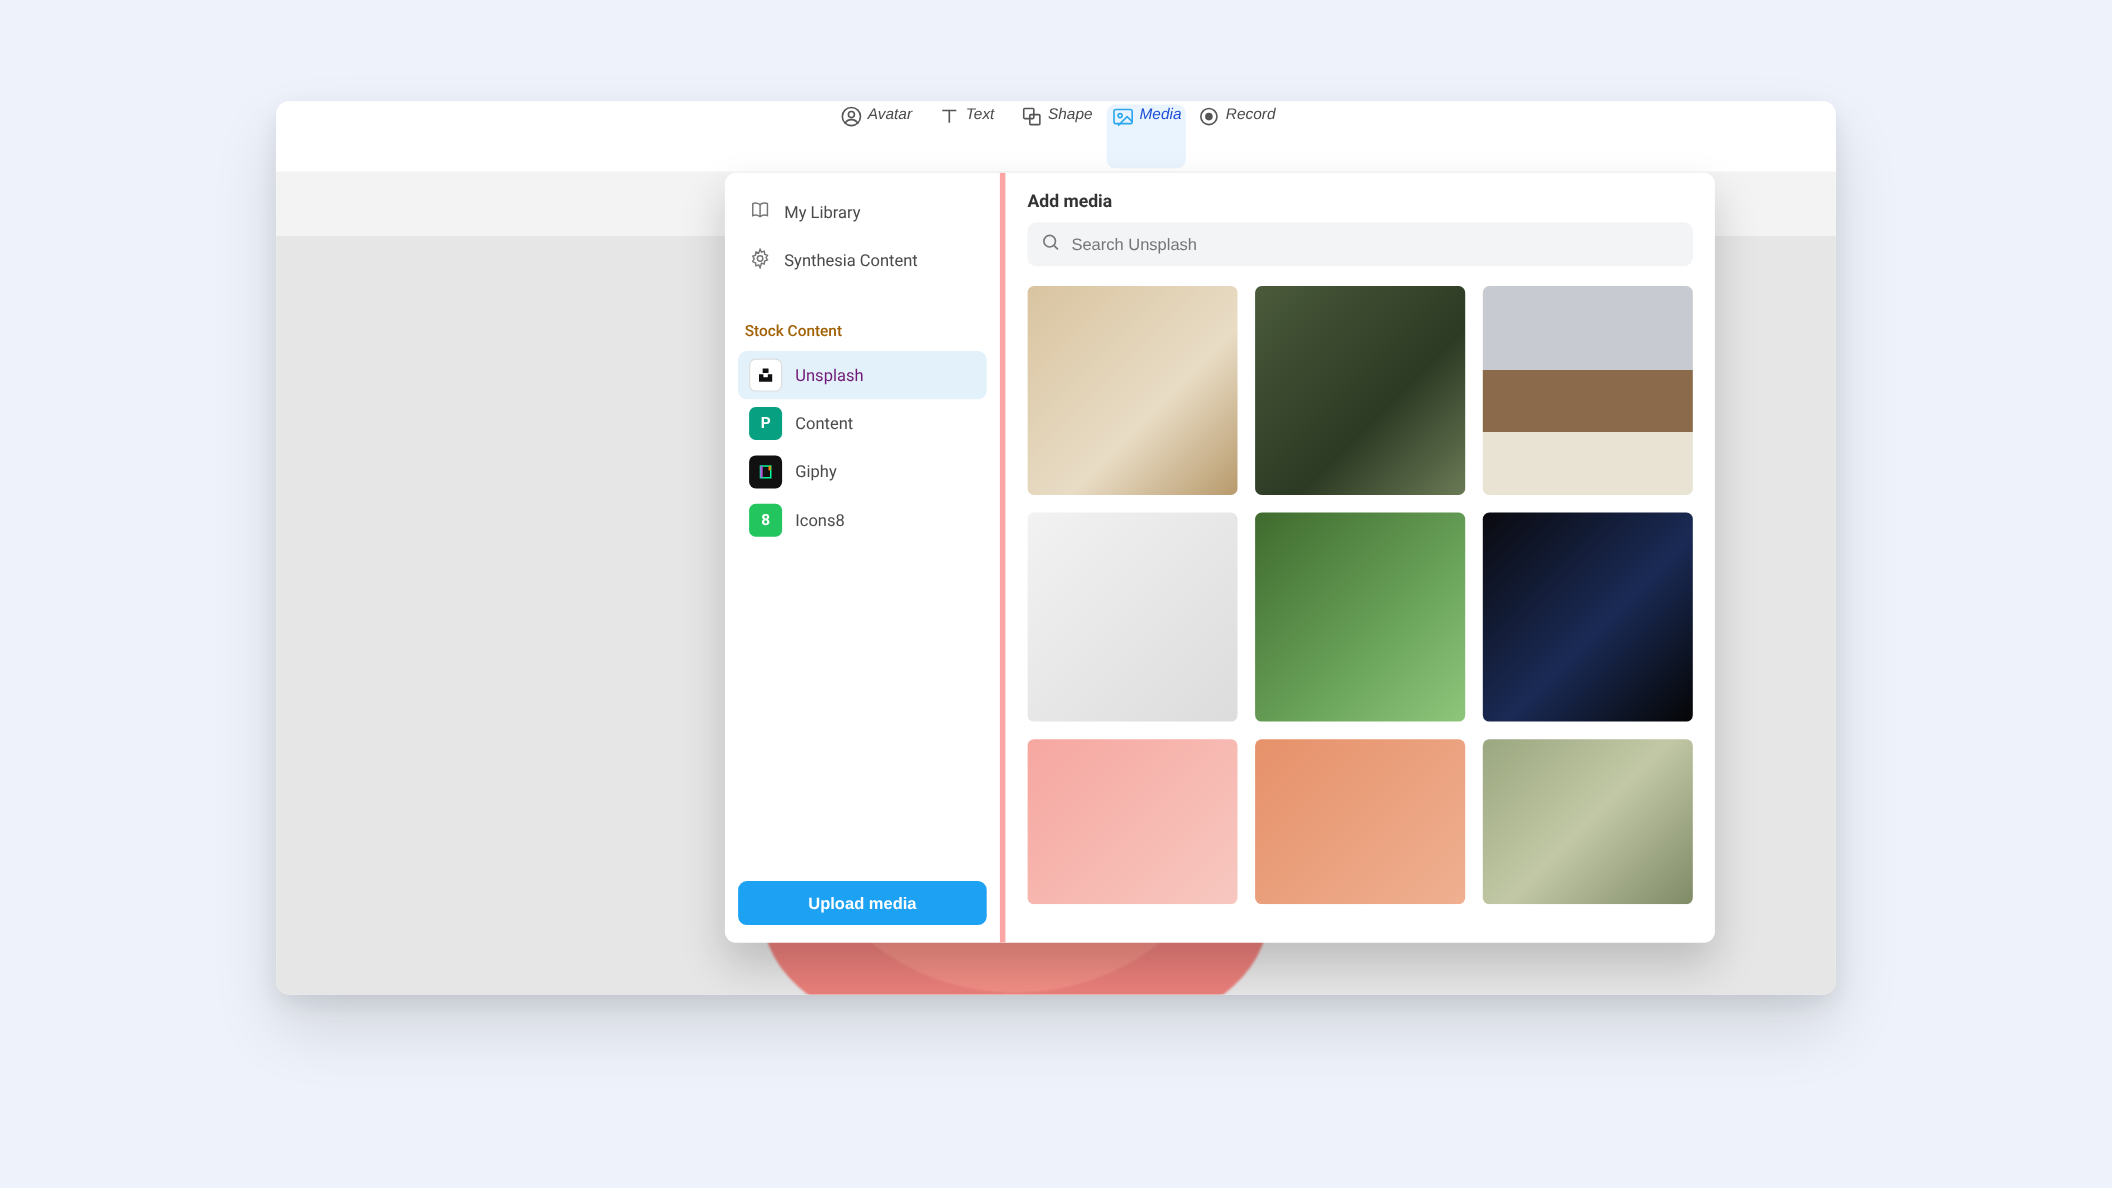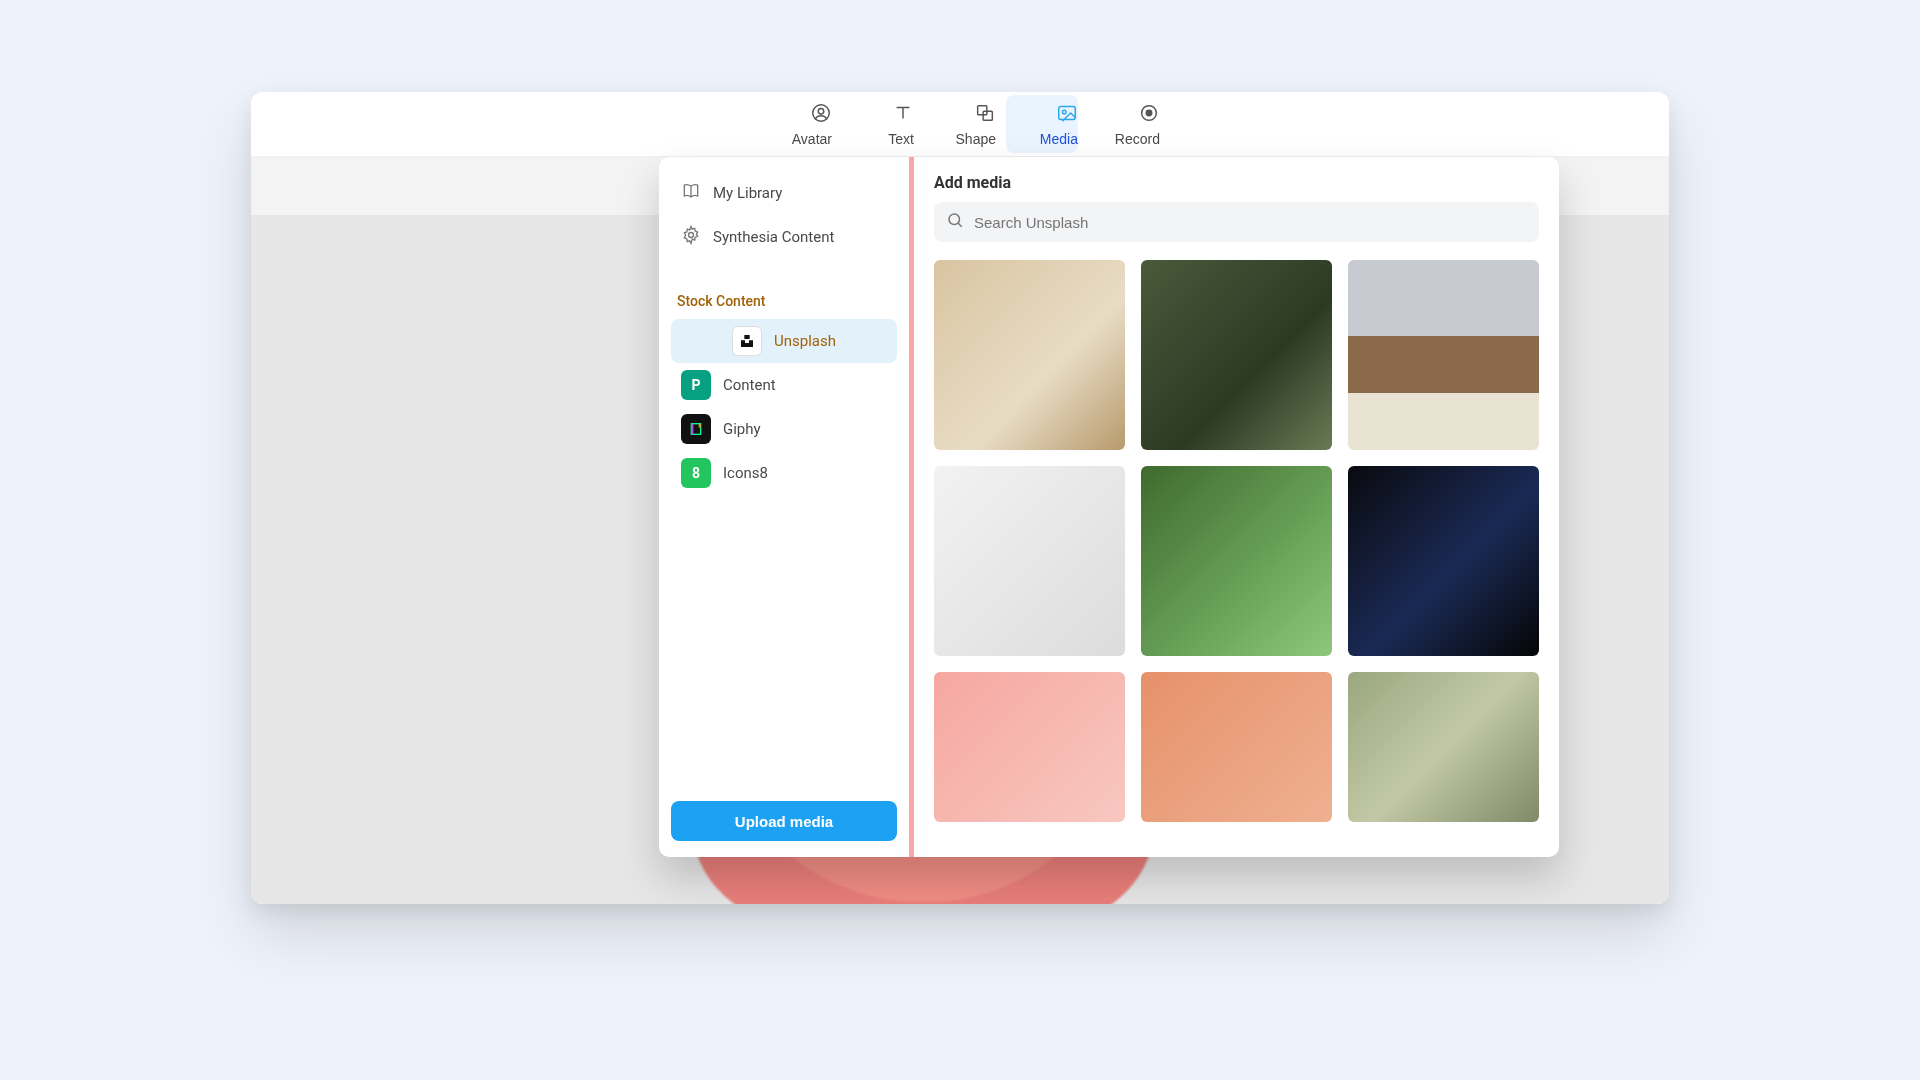--- a/index.html
+++ b/index.html
@@ -25,32 +25,32 @@
     height: 65px;
     display: flex;
     align-items: center;
     justify-content: center;
     gap: 10px;
     border-bottom: 1px solid #f0f0f0;
     background: #fff;
   }
   .toolbar button {
     display: flex;
-    flex-direction: column;
-    align-items: flex-end;
+    align-items: flex-start;
     justify-content: center;
     gap: 4px;
     width: 72px;
     height: 58px;
     border: none;
     background: transparent;
     border-radius: 8px;
     cursor: pointer;
     font-size: 14px;
     color: #4a4a4a;
+    font-style: italic;
   }
   .toolbar button.active {
     background: #eaf4ff;
     color: #1d4ed8;
   }
   .toolbar button svg { width: 22px; height: 22px; }
   .toolbar button.active svg { stroke: #2aa7ee; }
   .canvas-bg {
     position: absolute;
     top: 65px; left: 0; right: 0; bottom: 0;
@@ -98,21 +98,21 @@
     font-size: 15px;
     cursor: pointer;
   }
   .side-link svg { width: 20px; height: 20px; stroke:#777; }
   .section-label {
     font-size: 14px;
     color: #a16207;
     margin: 34px 6px 10px 6px;
     font-weight: 500;
   }
-  .src-item.active { background: #e3f1fb; color: #a16207; justify-content: center; }
+  .src-item.active { background: #e3f1fb; color: #701a75; }
   .src-icon {
     width: 30px; height: 30px;
     border-radius: 6px;
     display:flex; align-items:center; justify-content:center;
     font-size: 14px; font-weight: 700; color:#fff;
   }
   .ico-unsplash { background:#fff; border:1px solid #ddd; }
   .ico-shutter  { background:#fff; border:1px solid #eee; position:relative; }
   .ico-shutter::before{content:"";position:absolute;width:14px;height:14px;border:3px solid #ec3b3b;border-right-color:transparent;border-bottom-color:transparent;border-radius:50%;}
   .ico-pexels   { background:#07a081; }

